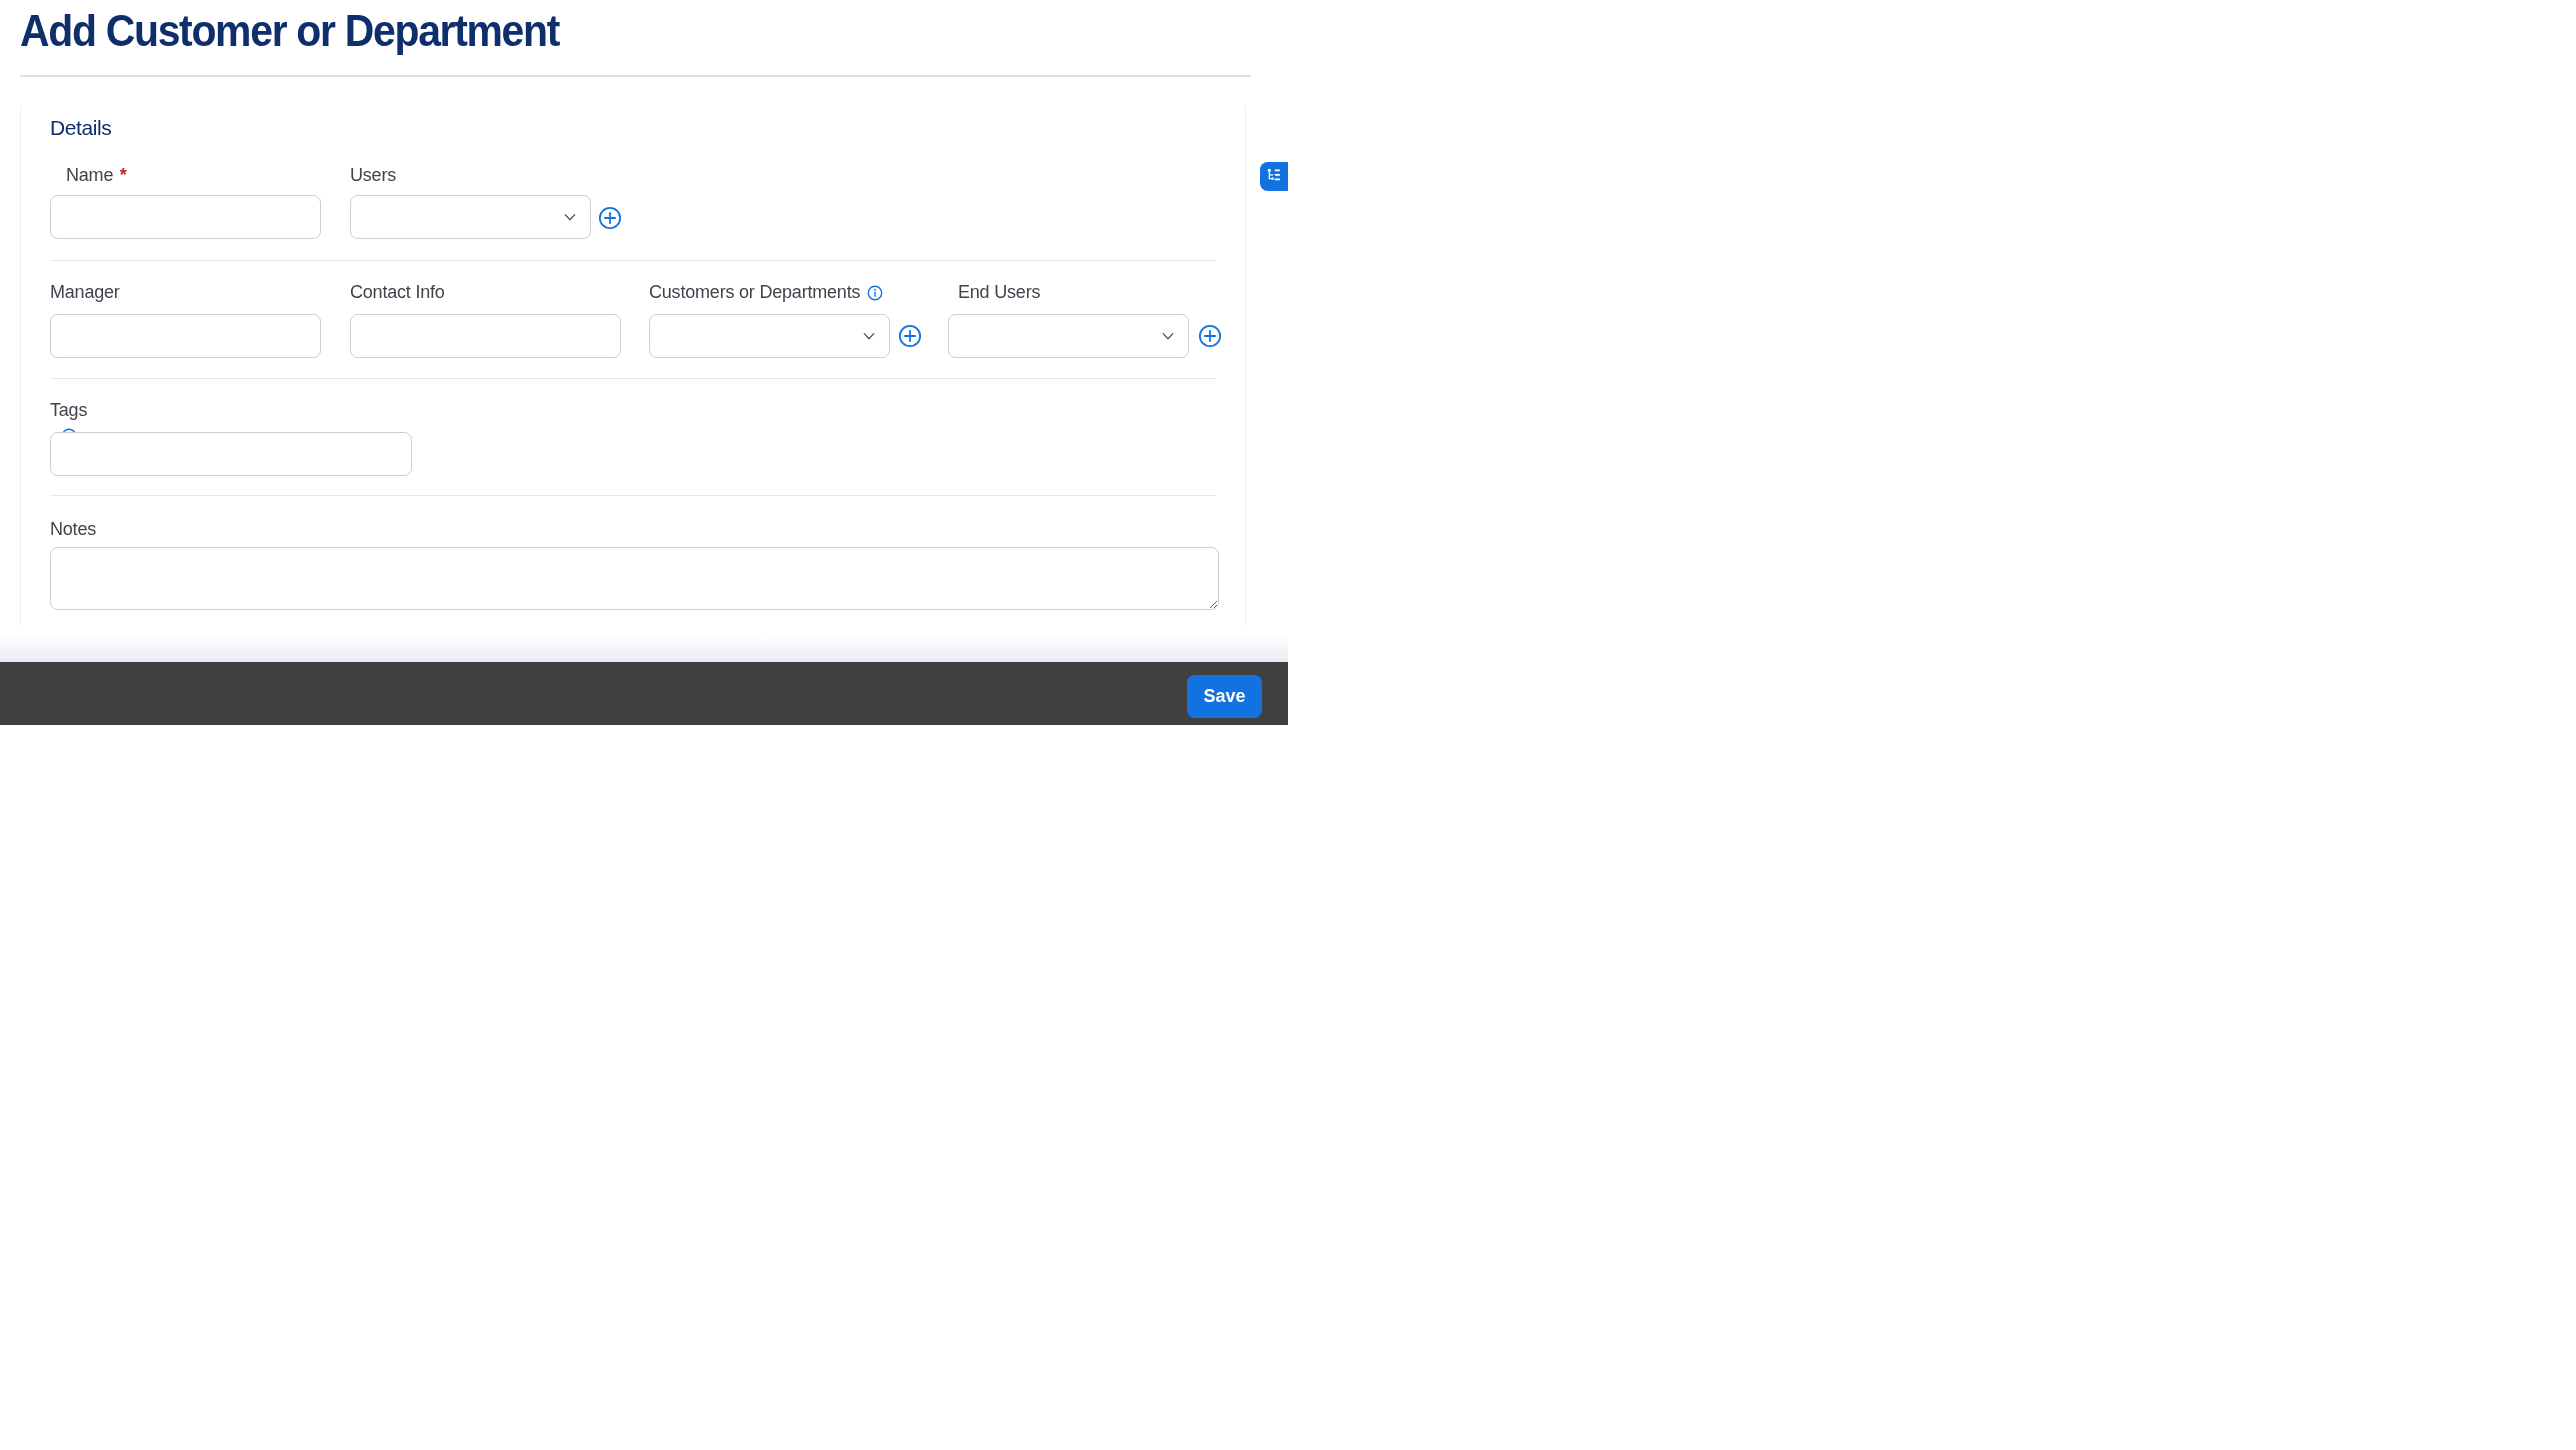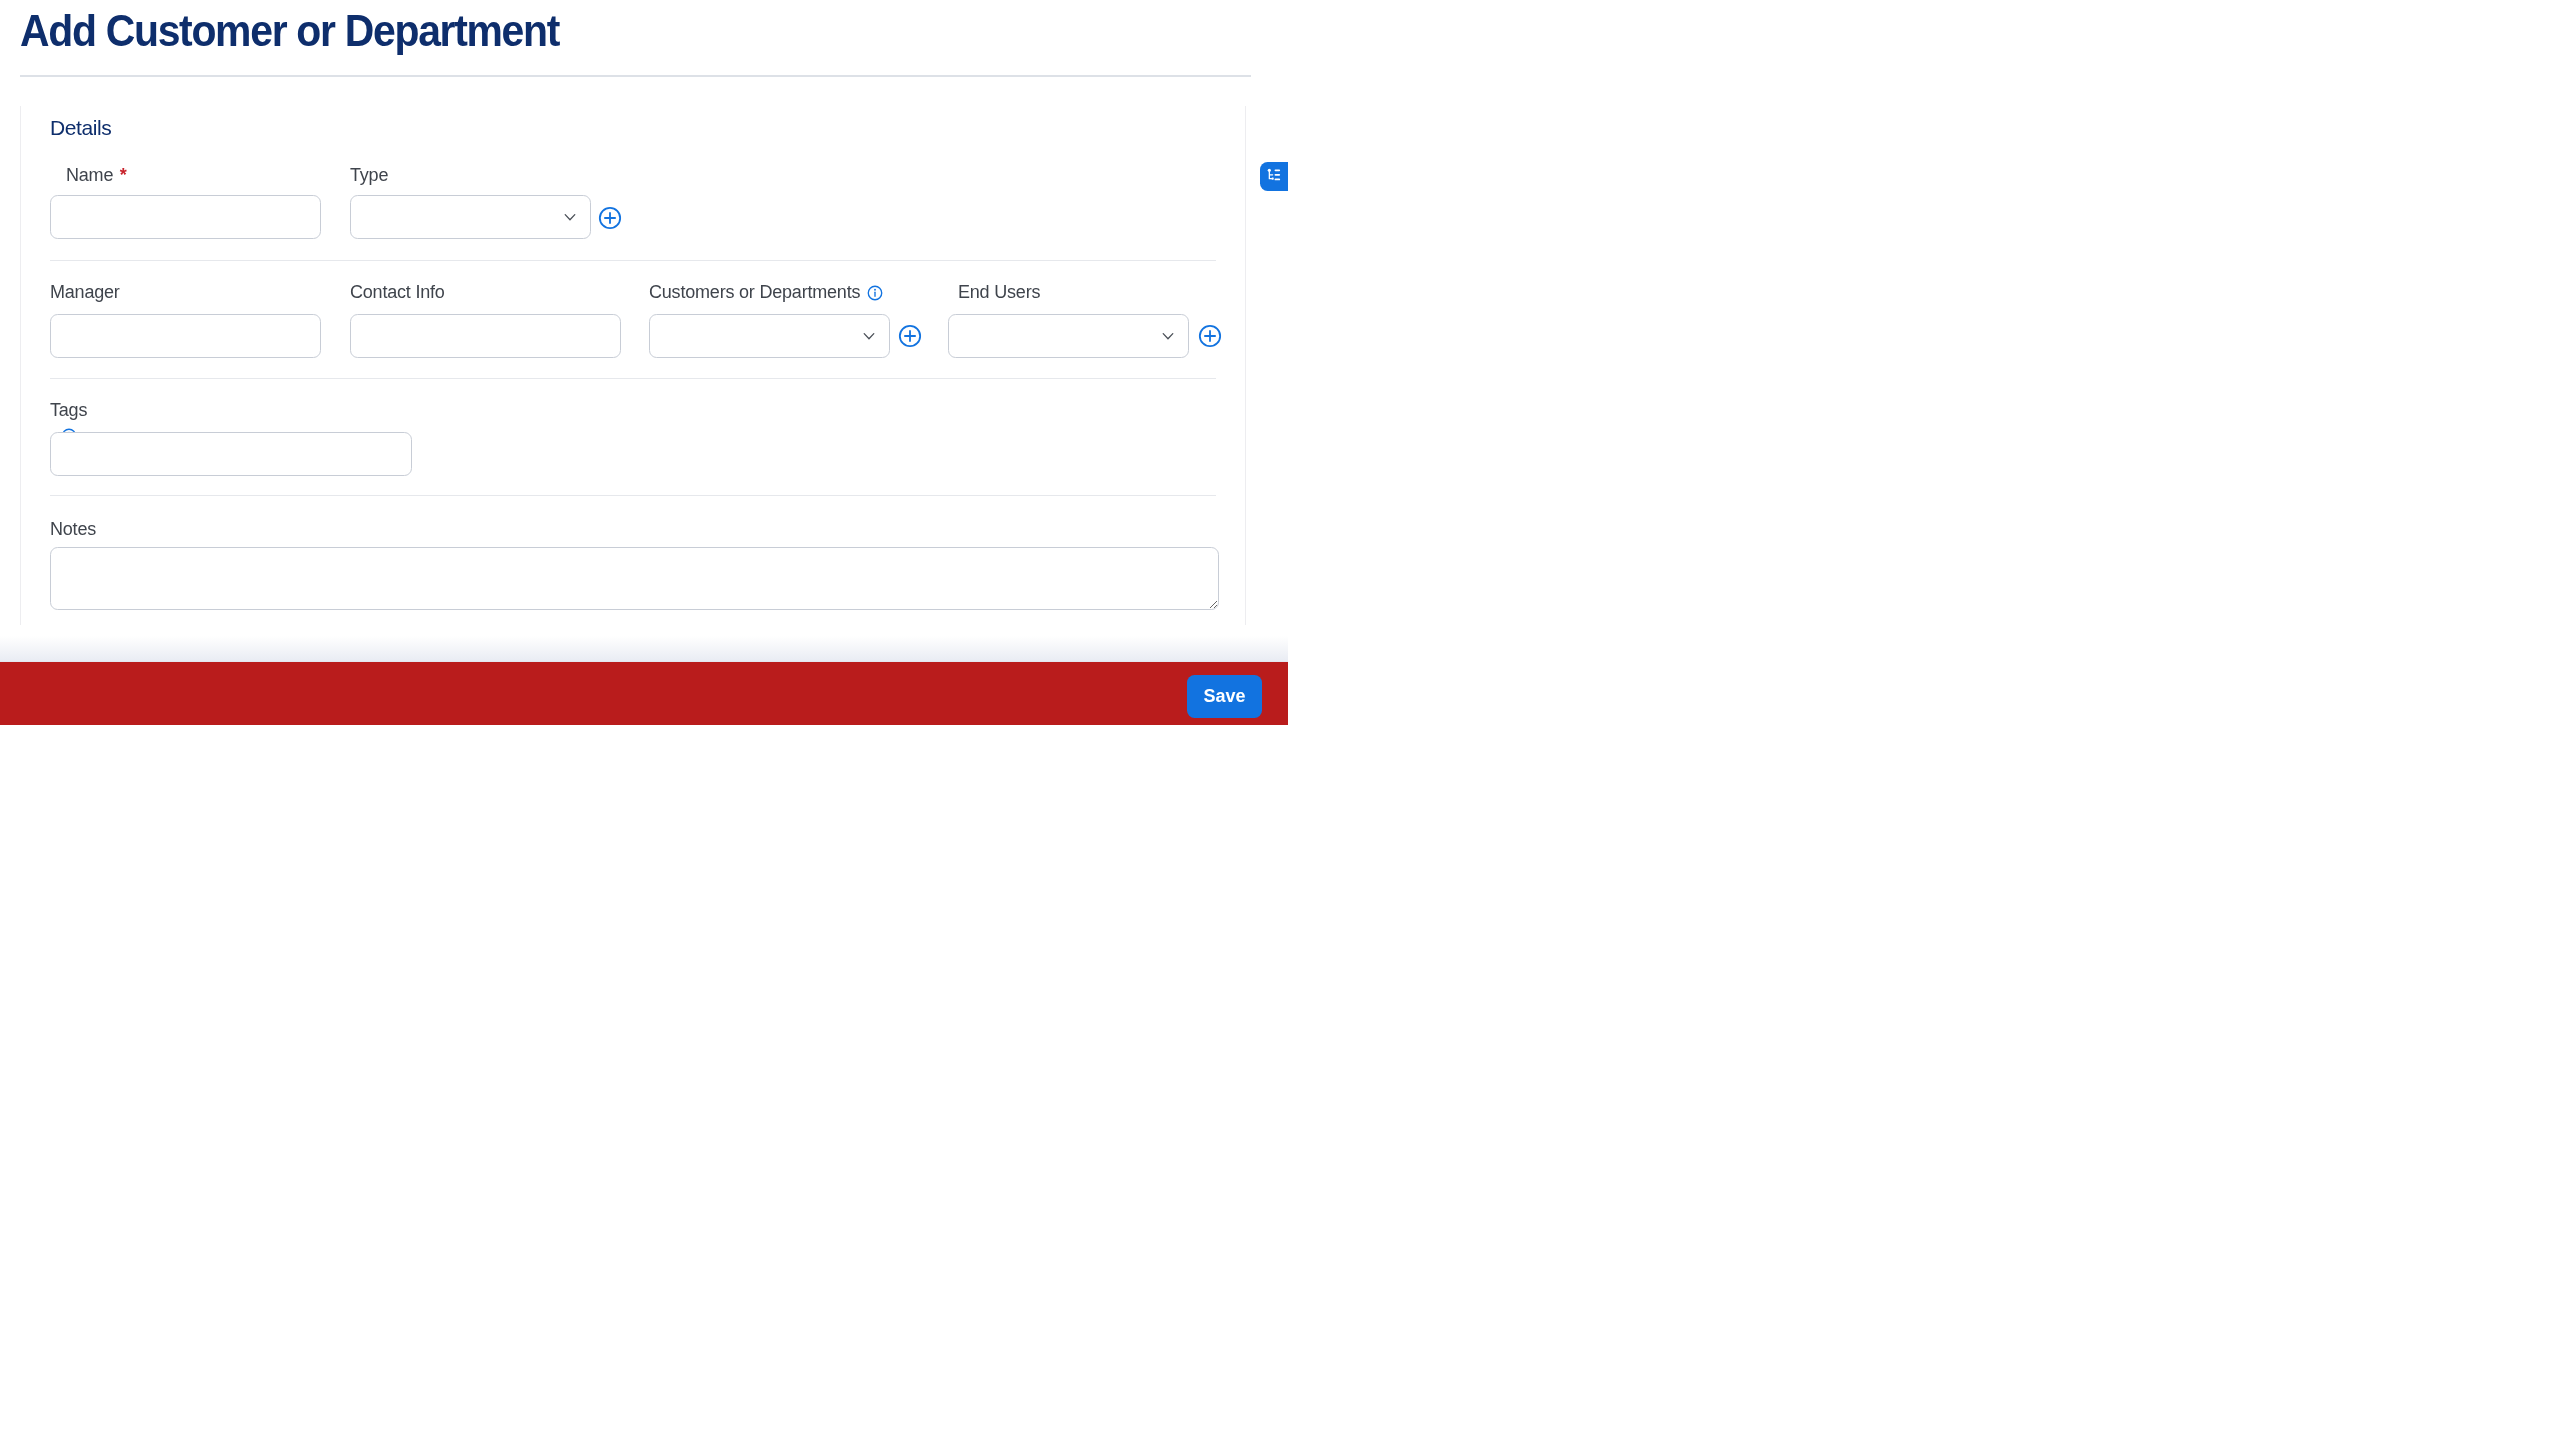--- a/index.html
+++ b/index.html
@@ -90,21 +90,21 @@
     border: none; border-radius: 7.6px 0 0 7.6px;
     display: flex; align-items: center; justify-content: center;
     cursor: pointer; padding: 0;
   }
   .footer-shadow {
     position: absolute; left: 0; right: 0; top: 636px; height: 24.6px;
     background: linear-gradient(to bottom, rgba(233,236,243,0), #e9ecf3);
   }
   .footer-bar {
     position: absolute; left: 0; right: 0; top: 661px; bottom: 0;
-    background: #b91c1c; border-top: 1.9px solid #e4e7ef; padding-left: 34px;
+    background: #404040; border-top: 1.9px solid #e4e7ef; padding-left: 34px;
   }
   .save-button {
     position: absolute; left: 1187px; top: 13.3px;
     width: 75px; height: 43px;
     background: var(--accent); color: #ffffff;
     border: none; border-radius: 7.6px;
     font-family: "Liberation Sans", sans-serif;
     font-size: 18px; font-weight: bold; cursor: pointer;
   }
   .req { color: var(--asterisk); font-weight: bold; }
@@ -141,21 +141,21 @@
 
   <h2 class="section-heading">Details</h2>
 
   <label class="field-label lbl-name">
     <span>Name</span>
       <span class="req">*</span>
   </label>
   <input class="text-input inp-name" type="text" value="" style="">
 
   <label class="field-label lbl-type">
-    <span>Type</span>
+    <span>Users</span>
   </label>
   <div class="select-box sel-type">
     <span class="chevron">
       <svg viewBox="0 0 20 20" fill="none">
           <polyline points="4,7 10,13.5 16,7" stroke="#4a4f57" stroke-width="1.6" fill="none" stroke-linecap="round"></polyline>
         </svg>
     </span>
   </div>
   <button class="plus-btn plus-type">
     <span>

